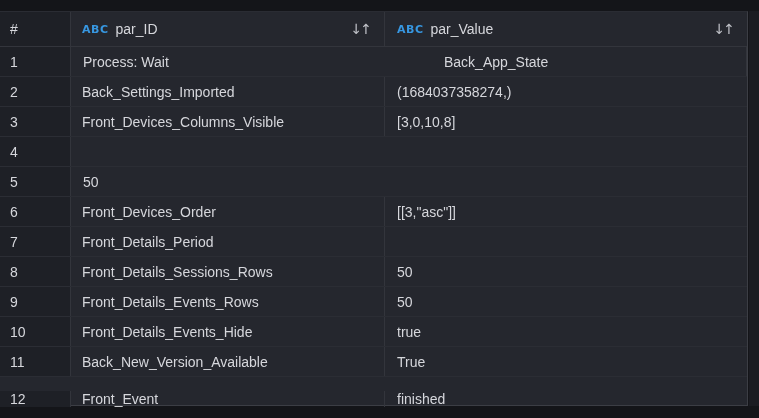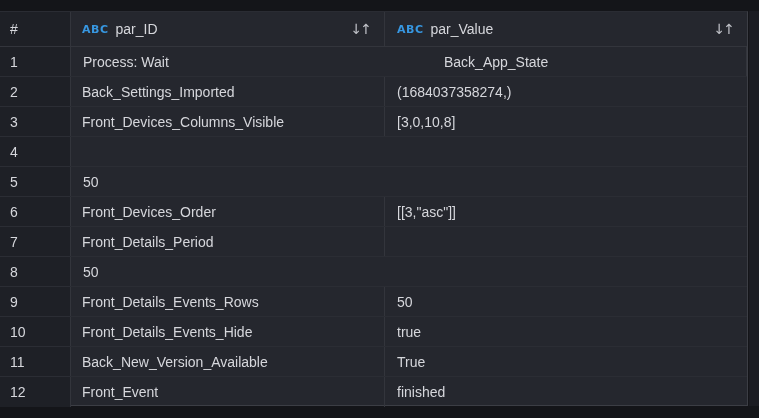--- a/index.html
+++ b/index.html
@@ -24,21 +24,21 @@
   }
   .thead {
     flex:none; height:35px; display:flex;
     border-bottom:1px solid #33353c;
   }
   .tbody { flex:1; display:flex; flex-direction:column; }
   .tr {
     flex:none; height:30px; display:flex;
     border-bottom:1px solid #2b2d34;
   }
-  .tr:last-child { border-bottom:none; }
+  .tr:last-child { border-bottom:none;align-items:flex-end; }
   .cell {
     display:flex; align-items:center; overflow:hidden; white-space:nowrap;
   }
   .col-num {
     flex:none; width:71px; padding-left:10px;
     background:#1e2026;
     border-right:1px solid #33353c;
   }
   .col-id {
     flex:none; width:314px; padding:0 12px 0 11px;
@@ -151,20 +151,23 @@
     </div>
     <div class="cell col-id">
       <span class="td-text">Front_Details_Period</span>
     </div>
   </div>
 
   <div class="tr">
     <div class="cell col-num">
       <span class="td-text">8</span>
     </div>
+    <div class="cell col-id">
+      <span class="td-text">Front_Details_Sessions_Rows</span>
+    </div>
     <div class="cell col-val">
       <span class="td-text">50</span>
     </div>
   </div>
 
   <div class="tr">
     <div class="cell col-num">
       <span class="td-text">9</span>
     </div>
     <div class="cell col-id">

